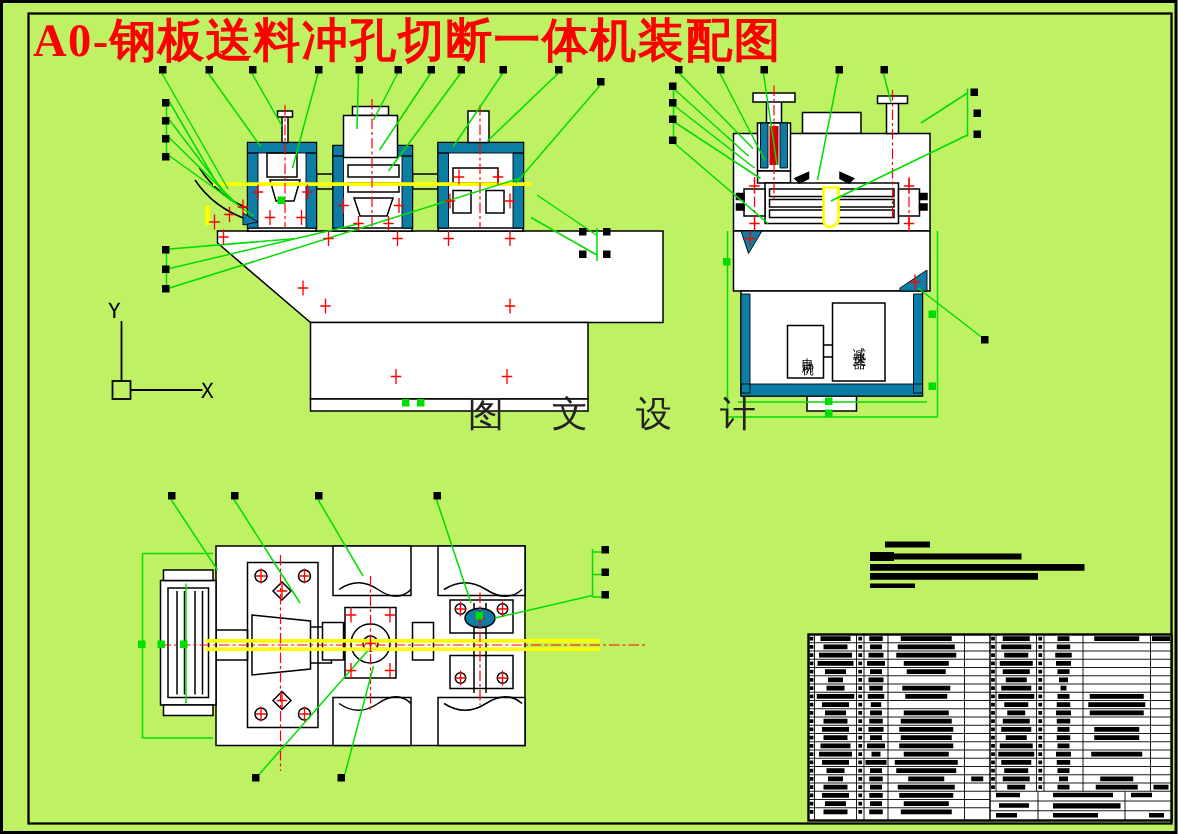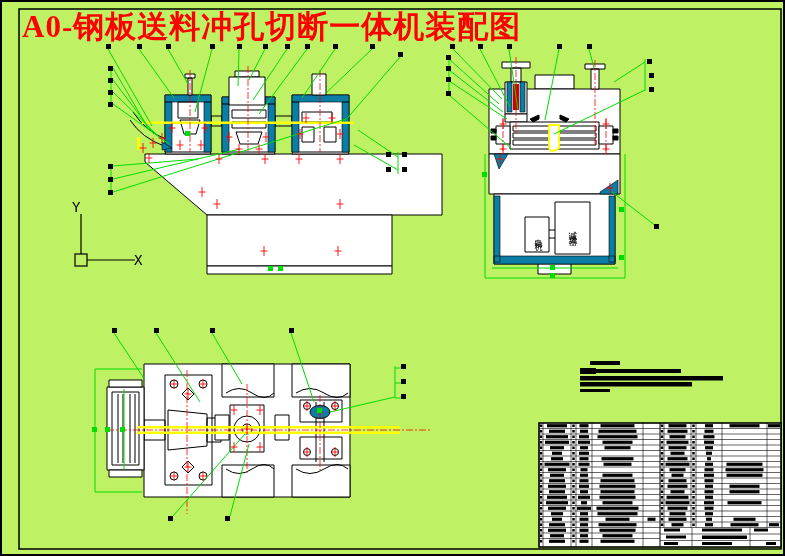--- a/index.html
+++ b/index.html
@@ -15,20 +15,21 @@
   #motor-label{left:523px;top:216px;width:24px;height:34px;font-size:8px;letter-spacing:2px;}
   #reducer-label{left:553px;top:201px;width:35px;height:50px;font-size:9px;letter-spacing:3px;}
   svg{position:absolute;left:0;top:0;z-index:1;}
 </style>
 </head>
 <body>
 
 <div class="page">
 
   <div class="drawing-title">A0-钢板送料冲孔切断一体机装配图</div>
+  <div class="watermark">图 文 设 计</div>
   <div class="vlabel" id="motor-label">电动机</div>
   <div class="vlabel" id="reducer-label">减速器</div>
 
   <svg width="785" height="556" viewBox="0 0 785 556">
 
     <rect x="17" y="7" width="762" height="540" fill="none" stroke="#000" stroke-width="1.5"></rect>
 
     <g stroke="#000" stroke-width="1" fill="none">
 
       <path d="M143,152 H440 V213 H205 L143,160 Z" fill="#fff"></path>

